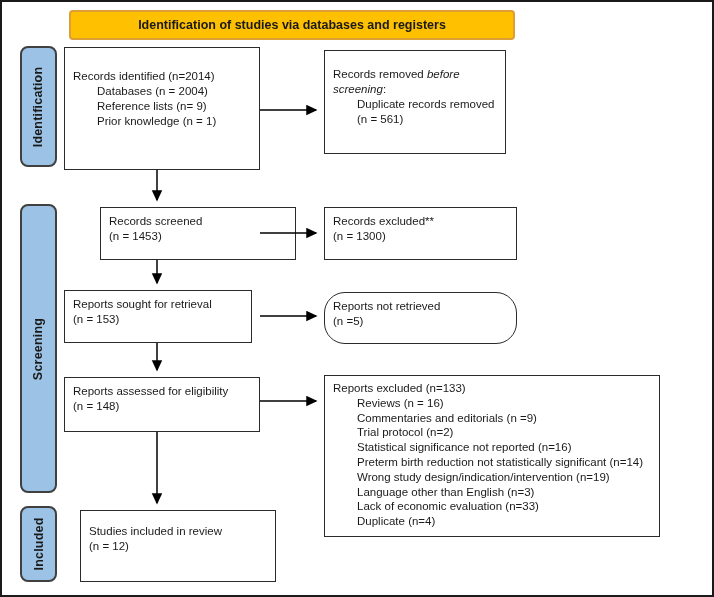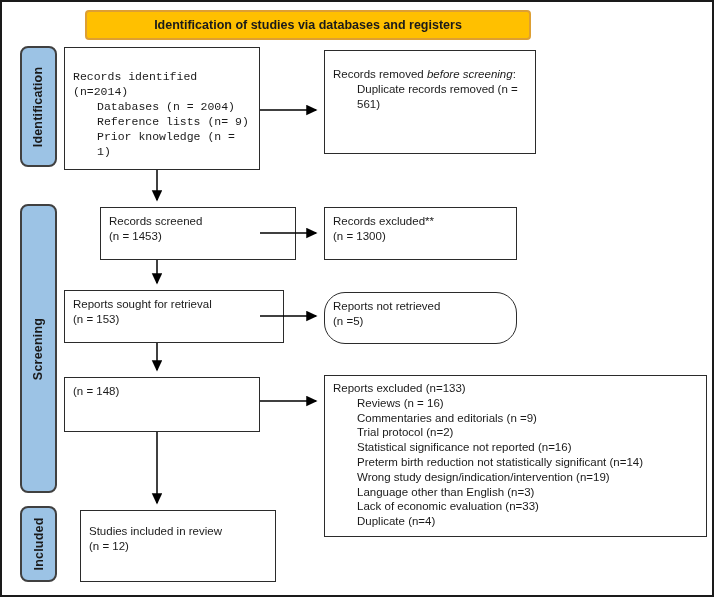--- a/index.html
+++ b/index.html
@@ -48,38 +48,38 @@
     position: absolute;
     box-sizing: border-box;
     background: #ffffff;
     border: 1.5px solid #2b2b2b;
     font-size: 11.5px;
     line-height: 15px;
     padding: 6px 5px 4px 8px;
   }
   .fbox .indent { margin-left: 24px; }
   .fbox.nowrap div { white-space: nowrap; }
-  .pt-lg { padding-top: 21px; font-family: Liberation Mono, monospace; }
+  .pt-lg { padding-top: 21px; }
   .pt-md { padding-top: 16px; }
   .pt-sm { padding-top: 13px; }
   .arrows {
     position: absolute;
     left: 0; top: 0;
     width: 714px; height: 597px;
     pointer-events: none;
   }
   .arrows line { stroke: #000; stroke-width: 1.5; }
   .em { font-style: italic; }
 </style>
 </head>
 <body>
 
 <div class="canvas">
 
-  <div class="banner" style="left:67px; top:8px; width:446px; height:30px;margin-left:16px;">
+  <div class="banner" style="left:67px; top:8px; width:446px; height:30px;">
     <span>Identification of studies via databases and registers</span>
   </div>
 
   <div class="stage" style="left:18px; top:44px; width:37px; height:121px;">
     <span class="vtext">Identification</span>
   </div>
   <div class="stage" style="left:18px; top:202px; width:37px; height:289px;">
     <span class="vtext">Screening</span>
   </div>
   <div class="stage" style="left:18px; top:504px; width:37px; height:76px;">
@@ -91,50 +91,51 @@
     <div class="indent">Databases (n = 2004)</div>
     <div class="indent">Reference lists (n= 9)</div>
     <div class="indent">Prior knowledge (n = 1)</div>
   </div>
 
   <div class="fbox" style="left:62px; top:205px; width:196px; height:53px;margin-left:36px;">
     <div>Records screened</div>
     <div>(n = 1453)</div>
   </div>
 
-  <div class="fbox" style="left:62px; top:288px; width:220px; height:53px;">
+  <div class="fbox" style="left:62px; top:288px; width:188px; height:53px;">
     <div>Reports sought for retrieval</div>
     <div>(n = 153)</div>
   </div>
 
   <div class="fbox" style="left:62px; top:375px; width:196px; height:55px;">
+    <div>Reports assessed for eligibility</div>
     <div>(n = 148)</div>
   </div>
 
   <div class="fbox pt-sm" style="left:62px; top:508px; width:196px; height:72px;margin-left:16px;">
     <div>Studies included in review</div>
     <div>(n = 12)</div>
   </div>
 
-  <div class="fbox pt-md" style="left:322px; top:48px; width:212px; height:104px;">
+  <div class="fbox pt-md" style="left:322px; top:48px; width:182px; height:104px;">
     <div><span>Records removed </span><span class="em">before screening</span><span>:</span></div>
     <div class="indent">Duplicate records removed (n = 561)</div>
   </div>
 
   <div class="fbox" style="left:322px; top:205px; width:193px; height:53px;">
     <div>Records excluded**</div>
     <div>(n = 1300)</div>
   </div>
 
   <div class="fbox" style="left:322px; top:290px; width:193px; height:52px;border-radius:21px;">
     <div>Reports not retrieved</div>
     <div>(n =5)</div>
   </div>
 
-  <div class="fbox nowrap" style="left:322px; top:373px; width:383px; height:162px; padding-top:5px; line-height:14.8px;">
+  <div class="fbox nowrap" style="left:322px; top:373px; width:336px; height:162px; padding-top:5px; line-height:14.8px;">
     <div>Reports excluded (n=133)</div>
     <div class="indent">Reviews (n = 16)</div>
     <div class="indent">Commentaries and editorials (n =9)</div>
     <div class="indent">Trial protocol (n=2)</div>
     <div class="indent">Statistical significance not reported (n=16)</div>
     <div class="indent">Preterm birth reduction not statistically significant (n=14)</div>
     <div class="indent">Wrong study design/indication/intervention (n=19)</div>
     <div class="indent">Language other than English (n=3)</div>
     <div class="indent">Lack of economic evaluation (n=33)</div>
     <div class="indent">Duplicate (n=4)</div>

